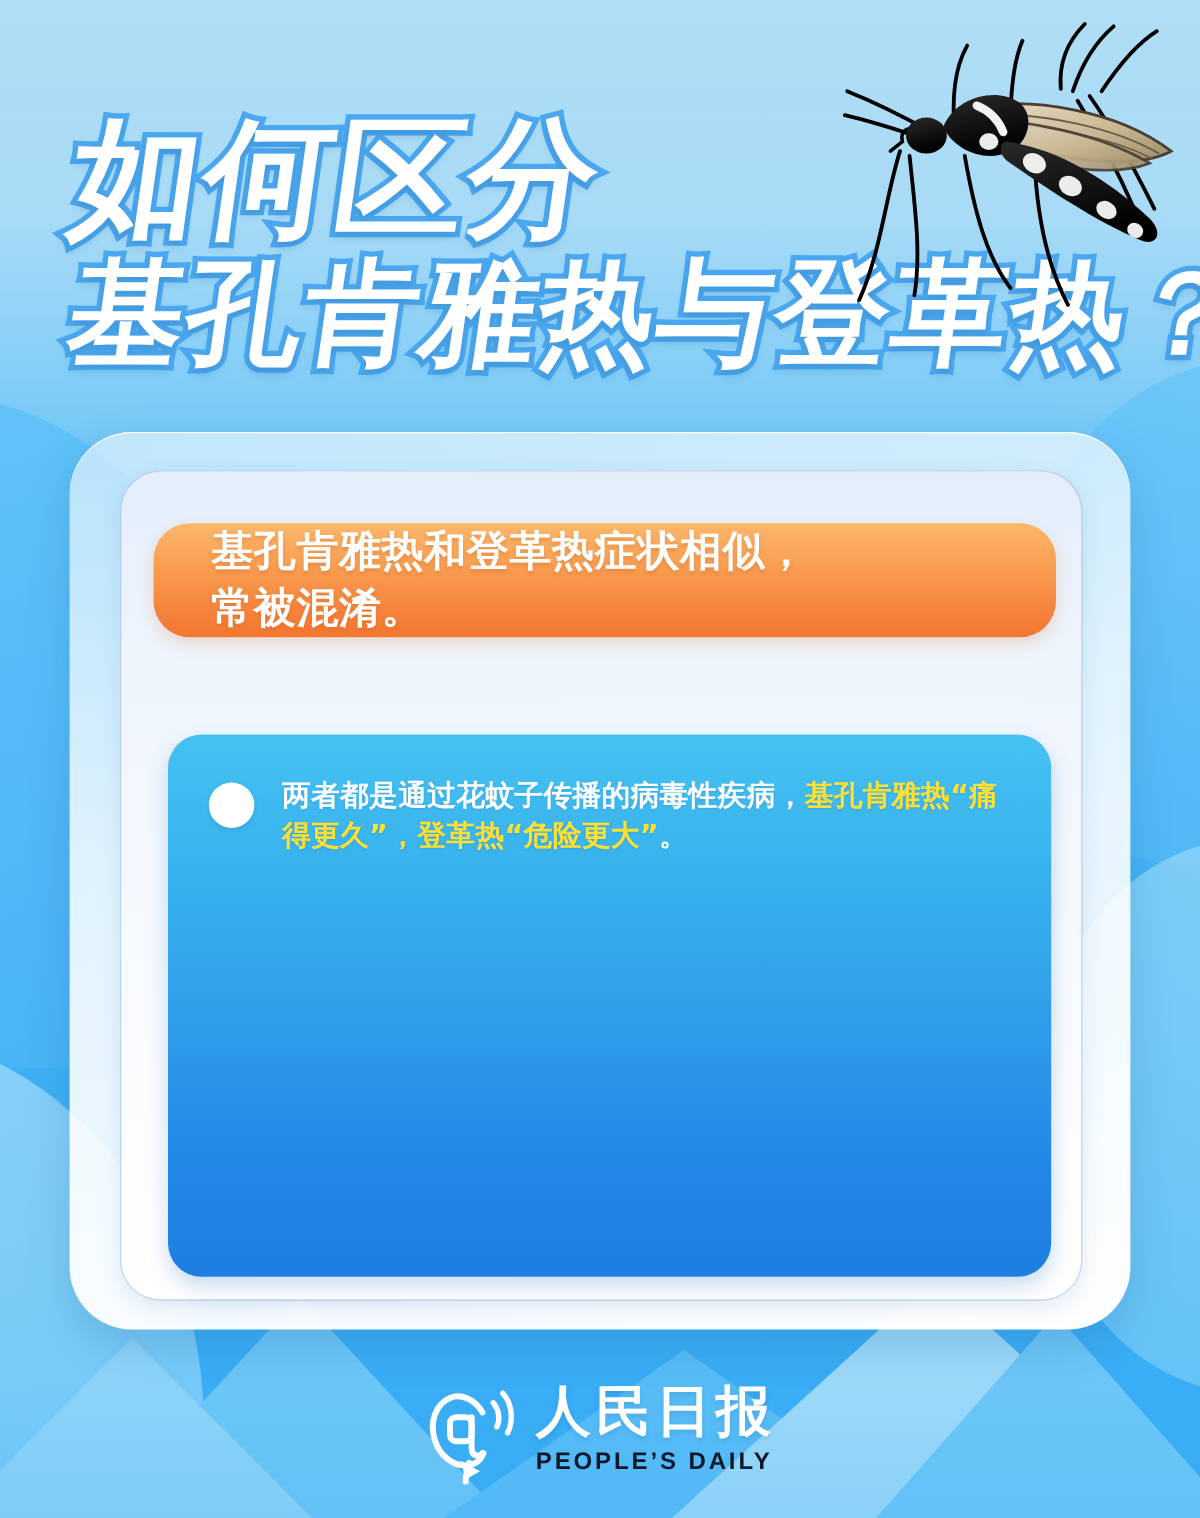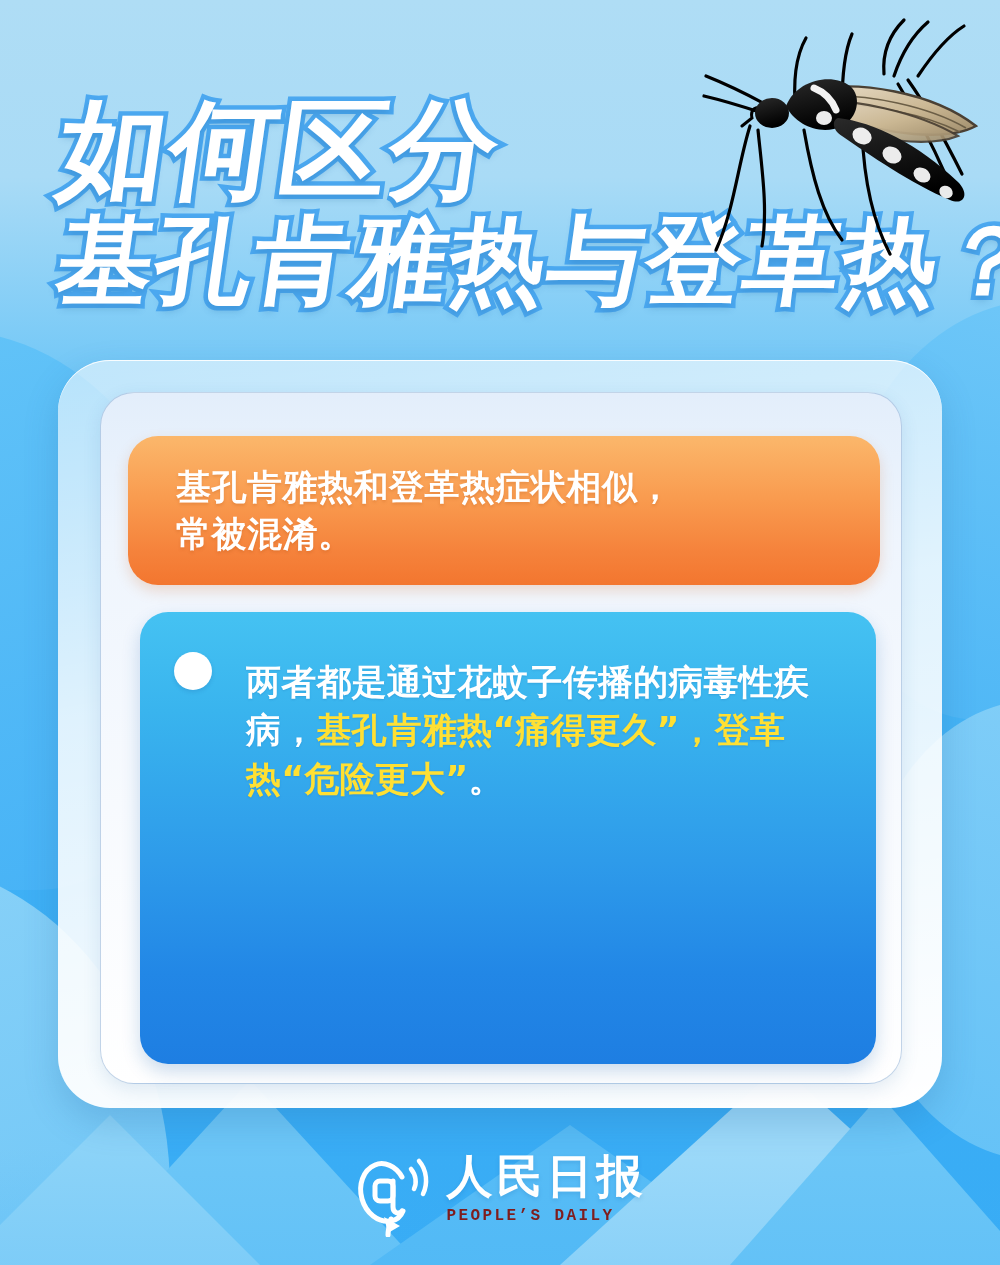--- a/index.html
+++ b/index.html
@@ -76,21 +76,21 @@
   .card-inner{
     position:absolute;left:100px;top:392px;width:800px;height:690px;
     background:linear-gradient(180deg,#E3EEFB 0%,#EFF5FD 22%,#F7FAFE 60%,#FFFFFF 100%);
     border-radius:34px;
     border:1px solid rgba(120,160,205,.45);
     box-shadow:0 6px 18px rgba(40,100,160,.12);
   }
 
   
   .banner{
-    position:absolute;left:128px;top:436px;width:752px;height:149px;
+    position:absolute;left:128px;top:436px;width:752px;height:95px;
     background:linear-gradient(180deg,#FBB76B 0%,#F99B4F 42%,#F5823B 78%,#F3762F 100%);
     border-radius:30px;
     box-shadow:0 6px 14px rgba(215,110,40,.22);
     display:flex;align-items:center;
   }
   .banner-text{
     margin:0 0 0 48px;color:#ffffff;font-weight:900;font-size:35px;line-height:1.32;
     letter-spacing:.5px;text-shadow:0 2px 3px rgba(180,85,25,.25);
     font-family:"DejaVu Sans","Liberation Sans",sans-serif;
     white-space:pre-line;
@@ -105,38 +105,38 @@
     padding:34px 30px 28px 30px;box-sizing:border-box;
   }
   .bullet-row{display:flex;align-items:flex-start;margin-bottom:22px;}
   .bullet-row:last-child{margin-bottom:0;}
   .dot{
     flex:0 0 auto;width:38px;height:38px;border-radius:50%;
     background:#ffffff;margin:6px 22px 0 4px;
     box-shadow:0 2px 4px rgba(20,80,150,.18);
   }
   .bullet-text{
-    color:#ffffff;font-weight:700;font-size:35px;line-height:1.38;
-    letter-spacing:.2px;margin:12px;
+    color:#ffffff;font-weight:700;font-size:24px;line-height:1.38;
+    letter-spacing:.2px;margin:1px;
     font-family:"DejaVu Sans","Liberation Sans",sans-serif;
     text-shadow:0 1px 2px rgba(20,90,160,.20);
   }
   .hl{color:#FFE033;font-weight:900;}
 
   
   .logo{position:absolute;left:0;right:0;bottom:28px;display:flex;justify-content:center;z-index:8;}
   .logo-inner{display:flex;align-items:flex-start;}
   .logo-cn{
     color:#ffffff;font-weight:900;font-size:46px;line-height:1;letter-spacing:4px;
     font-family:"DejaVu Sans","Liberation Sans",sans-serif;
     text-shadow:0 2px 4px rgba(20,90,160,.18);
   }
   .logo-en{
-    color:#7f1d1d;font-weight:700;font-size:16px;letter-spacing:2.4px;margin-top:8px;
-    font-family:Liberation Mono, monospace;
+    color:#0f172a;font-weight:700;font-size:20px;letter-spacing:2.4px;margin-top:8px;
+    font-family:Liberation Sans, sans-serif;
   }
 </style>
 </head>
 <body>
 
 <div id="poster">
 
   <div class="bg-base"></div>
   <div class="bg-blob blob-left-top"></div>
   <div class="bg-blob blob-left-low"></div>

